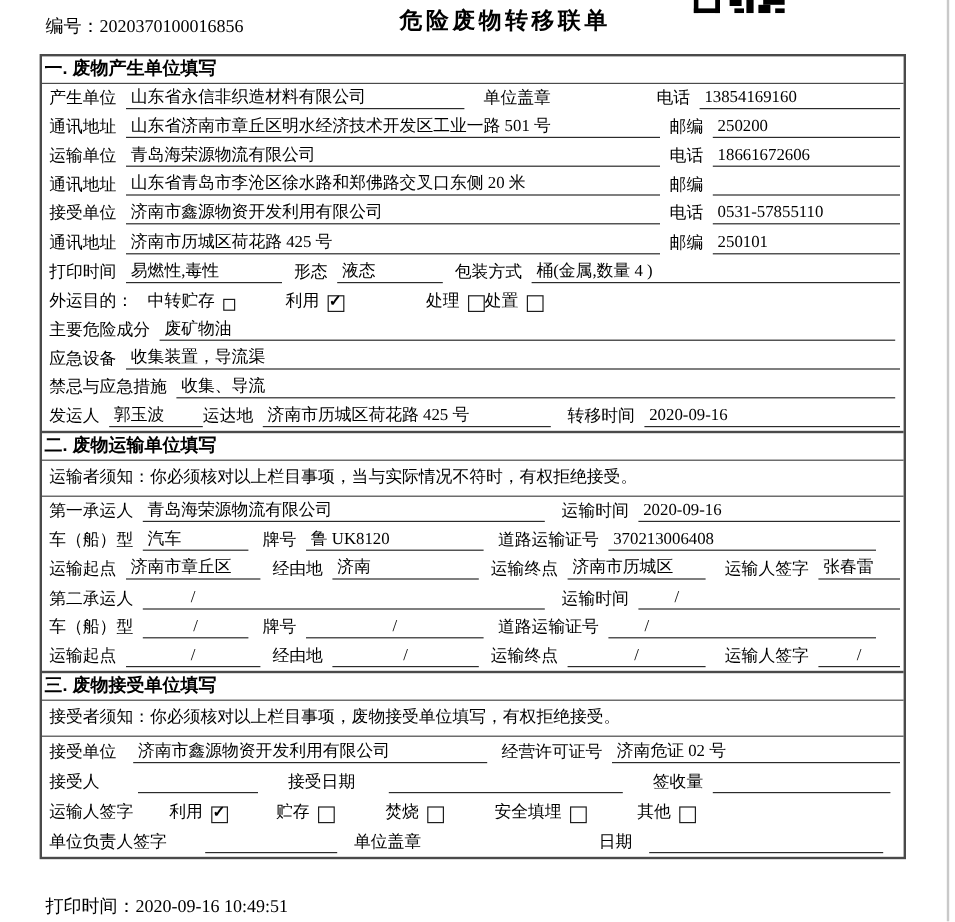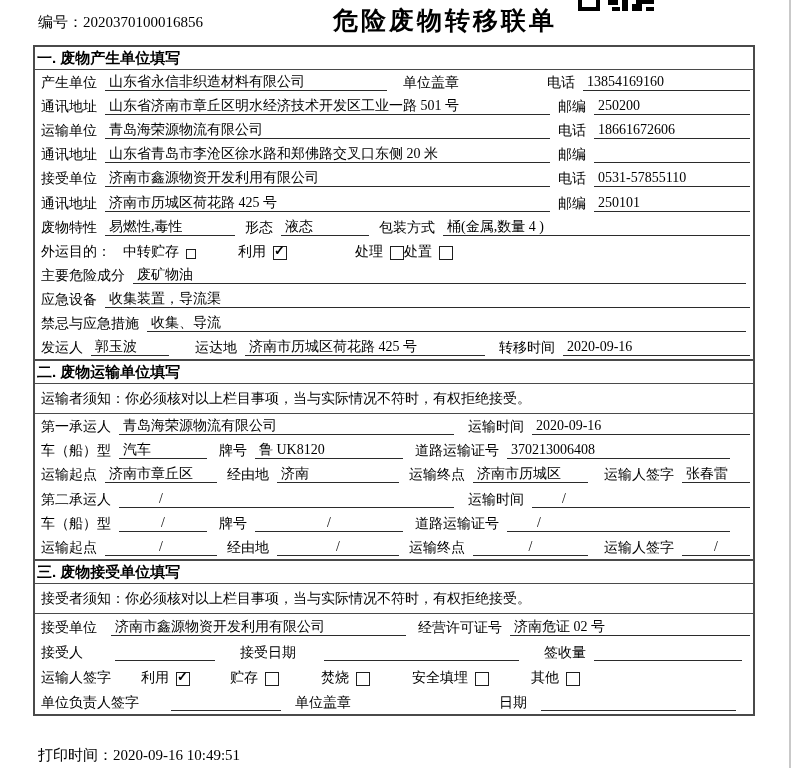--- a/index.html
+++ b/index.html
@@ -3,21 +3,21 @@
 <meta charset="utf-8">
 <style>
   html,body{margin:0;padding:0;}
   body{
     width:796px;height:768px;background:#ffffff;color:#000;
     font-family:"Liberation Serif","DejaVu Serif",serif;
     position:relative;overflow:hidden;
   }
   .hei{font-family:"Liberation Sans","DejaVu Sans",sans-serif;font-weight:bold;}
   #doc-number{position:absolute;left:38px;top:13px;font-size:15px;white-space:nowrap;}
-  #title{position:absolute;left:333px;top:4px;font-size:25px;letter-spacing:3px;white-space:nowrap;}
+  #title{position:absolute;left:333px;top:4px;font-size:19px;letter-spacing:3px;white-space:nowrap;}
   #qr-frag{position:absolute;left:578px;top:0;}
   #page-edge{position:absolute;left:789px;top:0;width:2px;height:768px;background:#c9c9c9;}
   #tbl{
     position:absolute;left:33px;top:45px;width:722px;
     border:2px solid #4a4a4a;box-sizing:border-box;background:#fff;
   }
   .sec-head{
     height:22px;line-height:22px;padding-left:2px;font-size:15px;
     border-bottom:1px solid #4a4a4a;
   }
@@ -115,21 +115,21 @@
 
     <div class="row">
       <span class="l">通讯地址</span>
       <span class="v" style="width:445px">济南市历城区荷花路 425 号</span>
       <span class="l" style="margin-left:8px">邮编</span>
       <span class="v vf">250101</span>
     </div>
 
 
     <div class="row">
-      <span class="l">废物特性</span>
+      <span class="l">打印时间</span>
       <span class="v" style="width:130px">易燃性,毒性</span>
       <span class="l" style="margin-left:10px">形态</span>
       <span class="v" style="width:88px">液态</span>
       <span class="l" style="margin-left:10px">包装方式</span>
       <span class="v vf">桶(金属,数量  4 )</span>
     </div>
 
     <div class="row">
       <span class="l">外运目的：</span>
       <span class="l" style="margin-left:12px">中转贮存</span>
@@ -153,21 +153,21 @@
     </div>
 
     <div class="row">
       <span class="l">禁忌与应急措施</span>
       <span class="v vf" style="margin-right:4px">收集、导流</span>
     </div>
 
     <div class="row">
       <span class="l">发运人</span>
       <span class="v" style="width:78px">郭玉波</span>
-      <span class="l" style="margin-left:26px">运达地</span>
+      <span class="l" style="">运达地</span>
       <span class="v" style="width:240px">济南市历城区荷花路 425 号</span>
       <span class="l" style="margin-left:14px">转移时间</span>
       <span class="v vf">2020-09-16</span>
     </div>
   </div>
 
   <div class="s2 sec">
     <div class="sec-head hei">二. 废物运输单位填写</div>
     <div class="notice">运输者须知：你必须核对以上栏目事项，当与实际情况不符时，有权拒绝接受。</div>
 
@@ -221,21 +221,21 @@
       <span class="v c" style="width:122px">/</span>
       <span class="l" style="margin-left:10px">运输终点</span>
       <span class="v c" style="width:115px">/</span>
       <span class="l" style="margin-left:16px">运输人签字</span>
       <span class="v vf c">/</span>
     </div>
   </div>
 
   <div class="s3 sec">
     <div class="sec-head hei">三. 废物接受单位填写</div>
-    <div class="notice">接受者须知：你必须核对以上栏目事项，当与实际情况不符时，有权拒绝接受。</div>
+    <div class="notice">接受者须知：你必须核对以上栏目事项，废物接受单位填写，有权拒绝接受。</div>
 
     <div class="row">
       <span class="l">接受单位</span>
       <span class="v" style="width:295px;margin-left:14px">济南市鑫源物资开发利用有限公司</span>
       <span class="l" style="margin-left:12px">经营许可证号</span>
       <span class="v vf">济南危证 02 号</span>
     </div>
 
     <div class="row">
       <span class="l">接受人</span>

